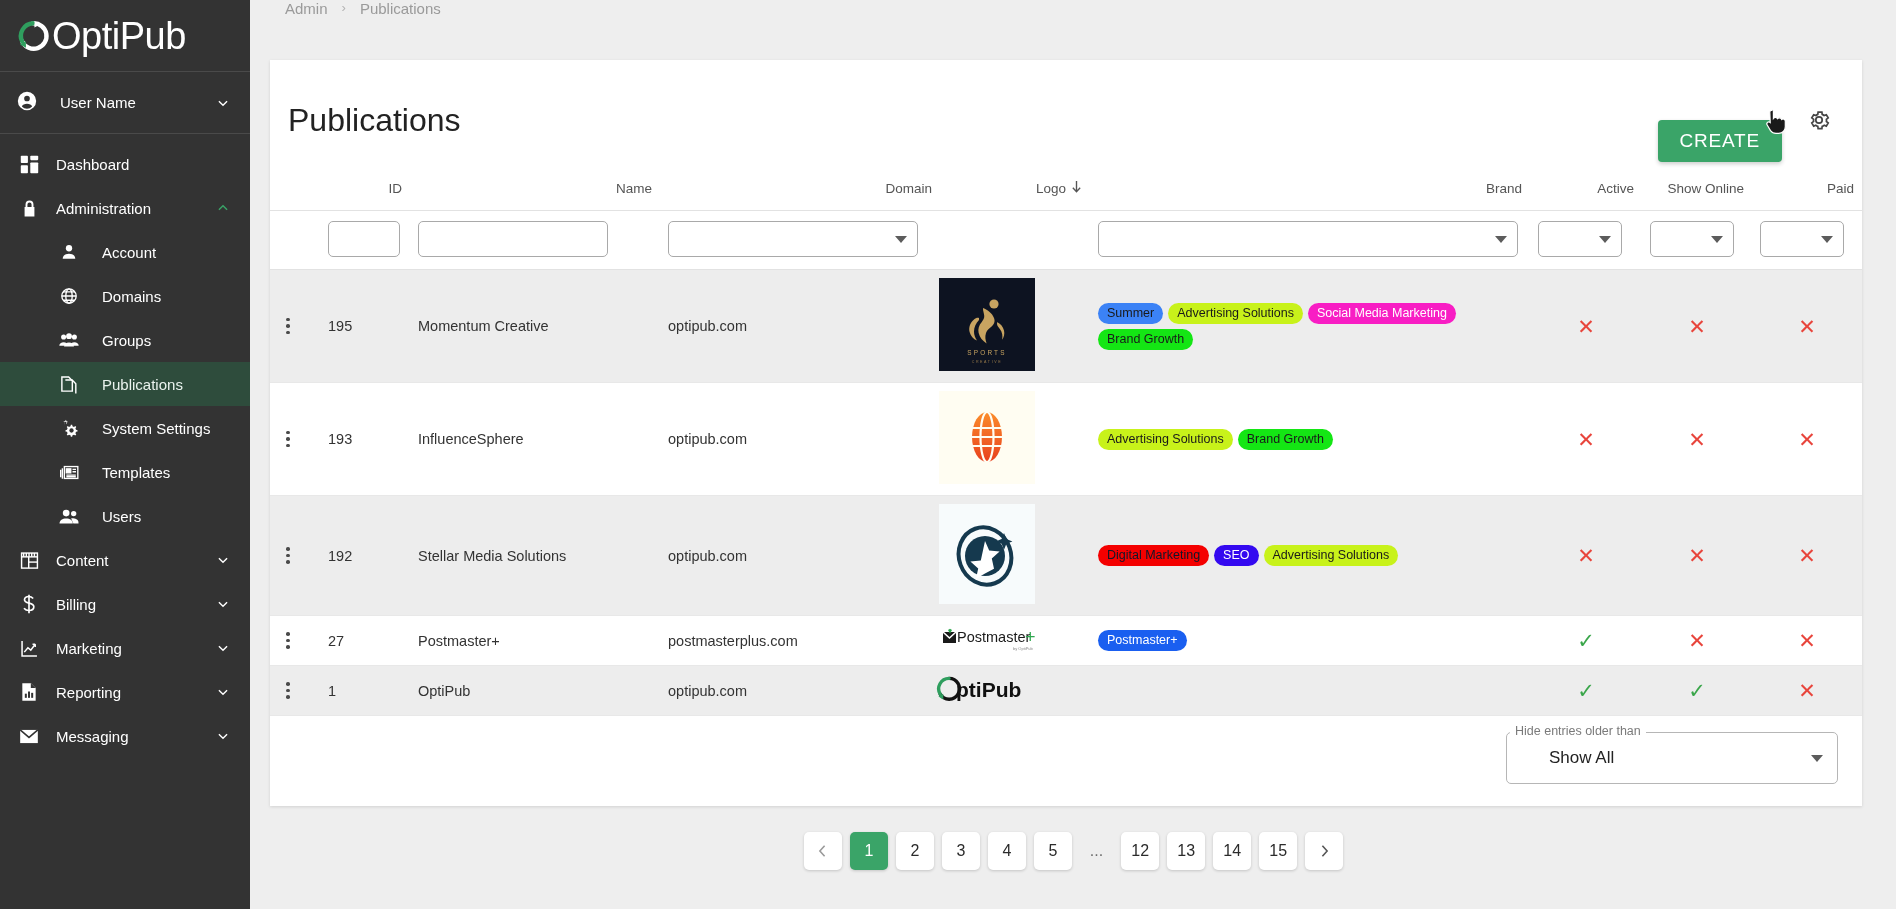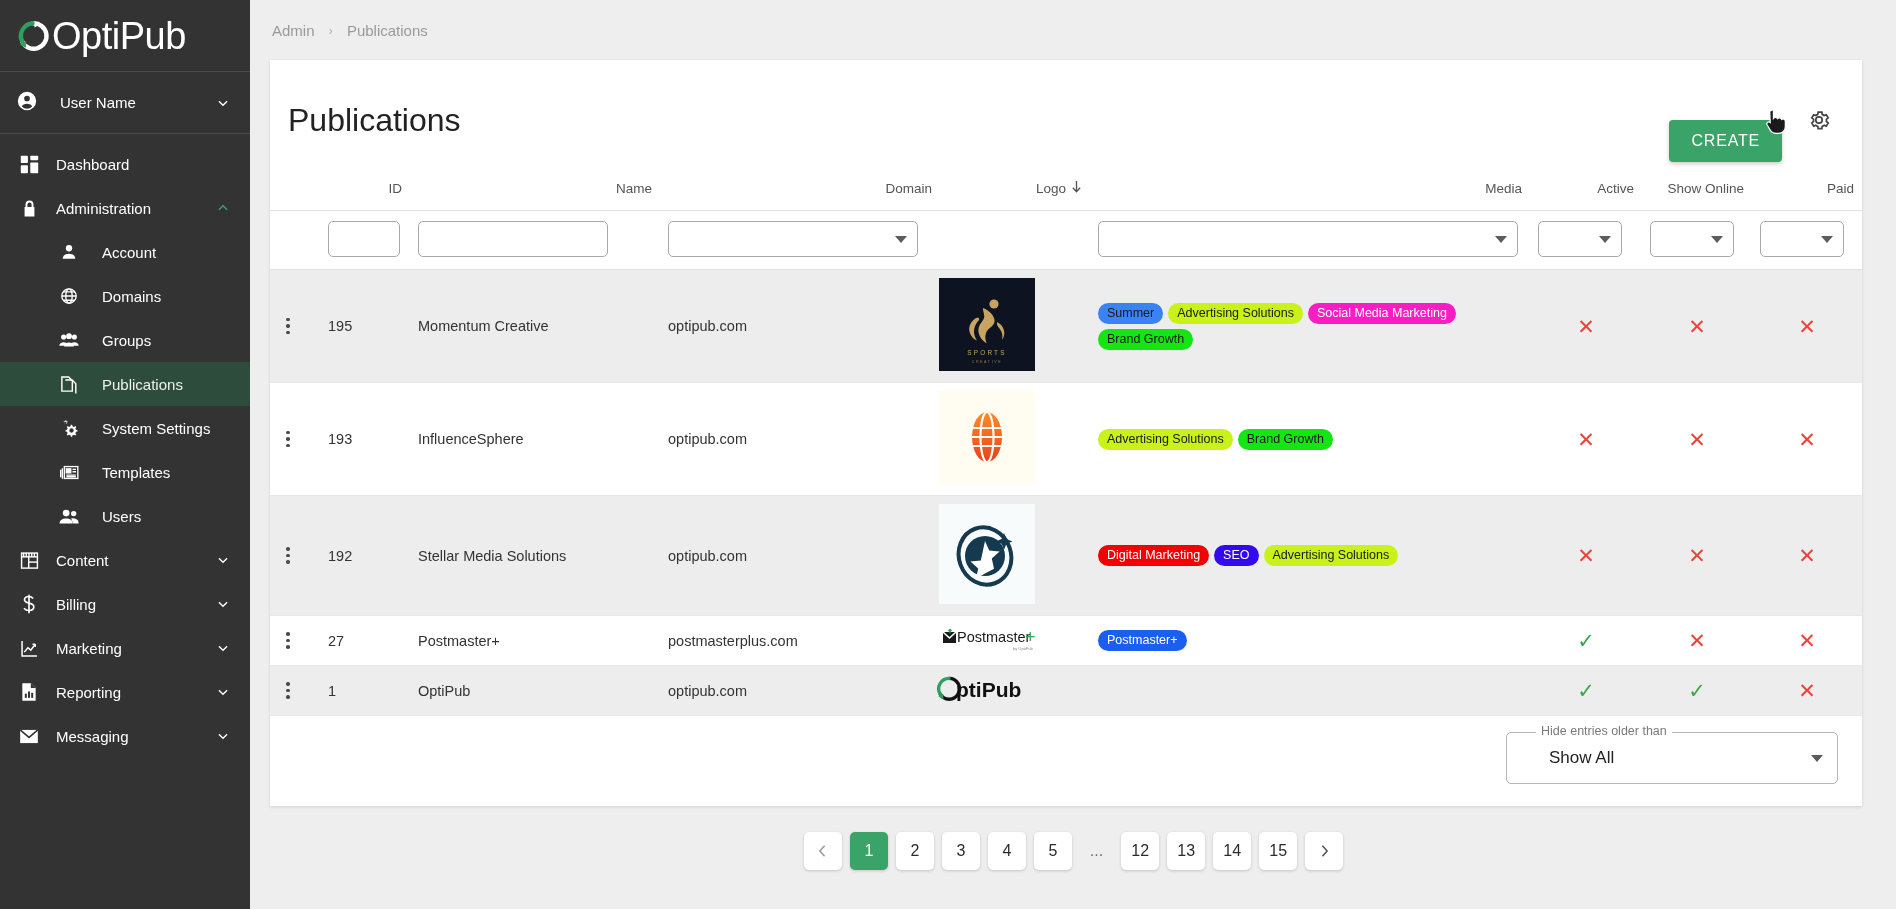--- a/index.html
+++ b/index.html
@@ -41,37 +41,37 @@
   .nav-item .n-label { margin-left: 14px; flex: 1; white-space: nowrap; }
   .nav-item.sub { padding-left: 56px; height: 44px; }
   .nav-item.sub .n-label { margin-left: 20px; }
   .nav-item.active { background: #2e4c3c; }
   .nav-item.active .n-label { color: #eaf3ee; }
   .chev { width: 14px; height: 14px; }
 
   
   .main { flex: 1; height: 909px; background: #eeeeee; display: flex; flex-direction: column; }
   .breadcrumb {
-    height: 60px; display: flex; align-items: center; padding-left: 22px;
+    height: 60px; display: flex; padding-left: 35px;
     font-size: 15px; color: #9a9a9a; background: #eeeeee;
   }
   .breadcrumb .crumb { cursor: pointer; }
   .breadcrumb .sep { margin: 0 14px; font-size: 13px; color: #b4b4b4; }
 
   .card {
     margin: 0 35px 0 20px; background: #ffffff; flex: none;
     box-shadow: 0 1px 3px rgba(0,0,0,0.12);
   }
   .card-head {
     display: flex; align-items: center; padding: 18px 24px 14px 18px;
   }
   .page-title { font-size: 32px; font-weight: 400; color: #222; flex: 1; }
   .btn-create {
     background: #3aa468; color: #fff; border: none; border-radius: 4px;
-    padding: 0 22px; height: 42px; font-size: 16px; letter-spacing: 0.8px;
+    padding: 0 22px; height: 42px; font-size: 19px; letter-spacing: 0.8px;
     cursor: pointer; box-shadow: 0 2px 4px rgba(0,0,0,0.2); font-family: inherit; margin-top: 42px;
   }
   .gear-btn {
     margin-left: 22px; margin-right: 4px; width: 30px; height: 30px;
     display: flex; align-items: center; justify-content: center; cursor: pointer;
   }
 
   table.grid { width: 100%; border-collapse: collapse; table-layout: fixed; }
   table.grid th {
     font-size: 13.5px; font-weight: 400; color: #555; text-align: right;
@@ -114,21 +114,21 @@
   .mark.x { color: #e8453c; }
   .mark.v { color: #3aa64a; }
 
   .card-foot { display: flex; justify-content: flex-end; padding: 16px 24px 22px 24px; }
   .outlined-select {
     position: relative; width: 332px; height: 52px;
     border: 1px solid #b6b6b6; border-radius: 5px; background: #fff;
     display: flex; align-items: center; padding: 0 14px; cursor: pointer;
   }
   .outlined-select .ol-label {
-    position: absolute; top: -9px; left: 29px; background: #fff; padding: 0 5px;
+    position: absolute; top: -9px; left: 3px; background: #fff; padding: 0 5px;
     font-size: 12.5px; color: #7a7a7a;
   }
   .outlined-select .ol-value { font-size: 17px; color: #232323; flex: 1; margin-left: 28px; }
 
   .pager { display: flex; align-items: center; justify-content: center; gap: 8px; padding-top: 26px; }
   .pg {
     min-width: 38px; height: 38px; border-radius: 5px; background: #fff;
     display: flex; align-items: center; justify-content: center;
     font-size: 16px; color: #2b2b2b; cursor: pointer;
     box-shadow: 0 1px 3px rgba(0,0,0,0.18); padding: 0 10px;
@@ -409,21 +409,21 @@
             <th>
               <span class="th-sort">
                 <span>Logo</span>
                 <span>
                   <svg width="11" height="13" viewBox="0 0 12 14" fill="none" stroke="#555" stroke-width="1.5">
                       <path d="M6 1v11M2 8.4L6 12.6l4-4.2"></path>
                     </svg>
                 </span>
               </span>
             </th>
-            <th>Media</th>
+            <th>Brand</th>
             <th>Active</th>
             <th>Show Online</th>
             <th>Paid</th>
           </tr>
         </thead>
         <tbody>
 
           <tr class="filter-row">
             <td></td>
             <td>
@@ -571,21 +571,21 @@
                         <path d="M0 -15l4.2 9.6 10.4 1-7.8 7 2.2 10.2L0 17.6l-9 5.2 2.2-10.2-7.8-7 10.4-1z" fill="#ffffff"></path>
                         <path d="M19 -23l2.4 6 6 2.4-6 2.4-2.4 6-2.4-6-6-2.4 6-2.4z" fill="#15394e"></path>
                       </g>
                     </svg>
                   </span>
                 </span>
               </div>
             </td>
             <td>
               <div class="tags">
-                <span class="tag" style="background:#f40000;color:#ffffff">Digital Marketing</span>
+                <span class="tag" style="background:#f40000;color:#0f172a">Digital Marketing</span>
                 <span class="tag" style="background:#3409f0;color:#ffffff">SEO</span>
                 <span class="tag" style="background:#c8f21a;color:#1a1a1a">Advertising Solutions</span>
               </div>
             </td>
             <td style="text-align:center"><span class="mark x">✕</span></td>
             <td style="text-align:center"><span class="mark x">✕</span></td>
             <td style="text-align:center"><span class="mark x">✕</span></td>
           </tr>
 
           <tr class="drow" style="height:50px">

